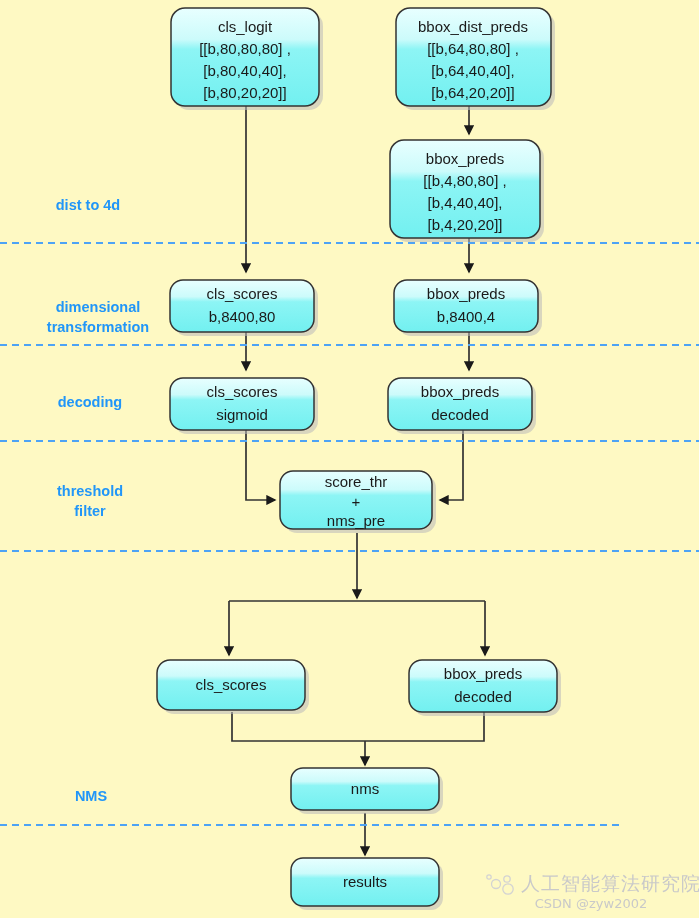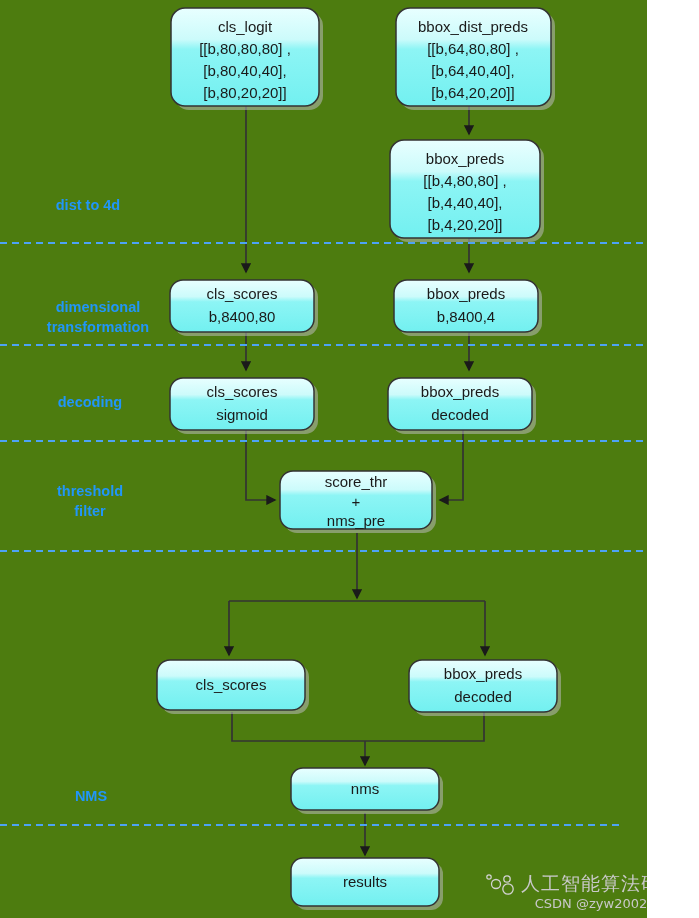--- a/index.html
+++ b/index.html
@@ -5,23 +5,23 @@
   html, body {
     margin: 0;
     padding: 0;
     background: #ffffff;
   }
   body {
     font-family: "Liberation Sans", sans-serif;
   }
   #canvas {
     position: relative;
-    width: 647px;
+    width: 699px;
     height: 918px;
-    background: #4d7c0f;
+    background: #fef9c3;
     overflow: hidden;
     text-decoration: underline;
   }
   svg#flow {
     position: absolute;
     left: 0;
     top: 0;
     width: 699px;
     height: 918px;
   }

